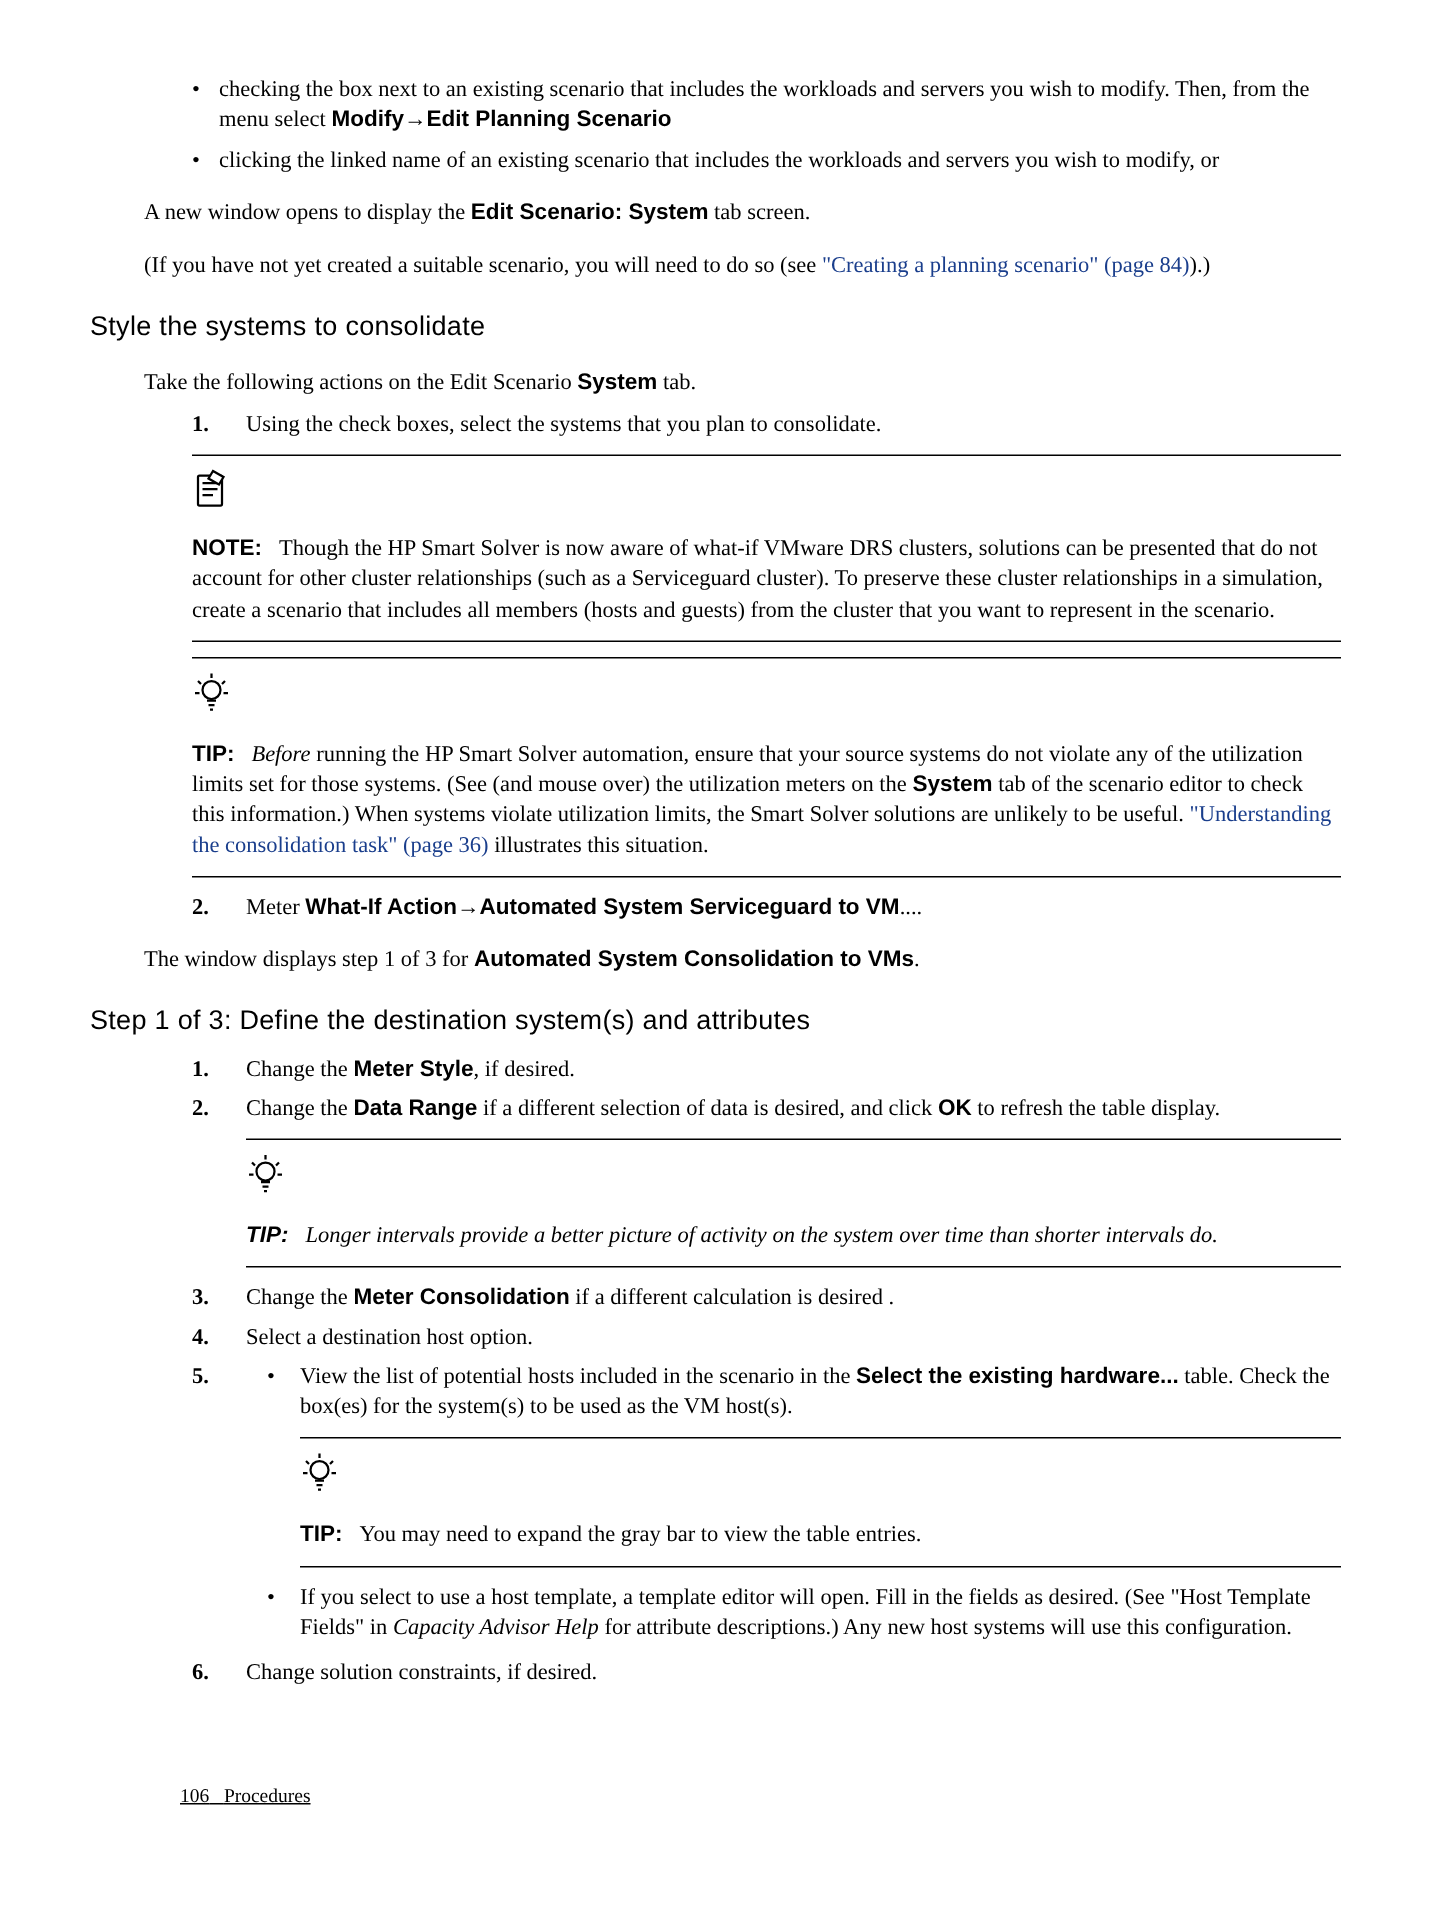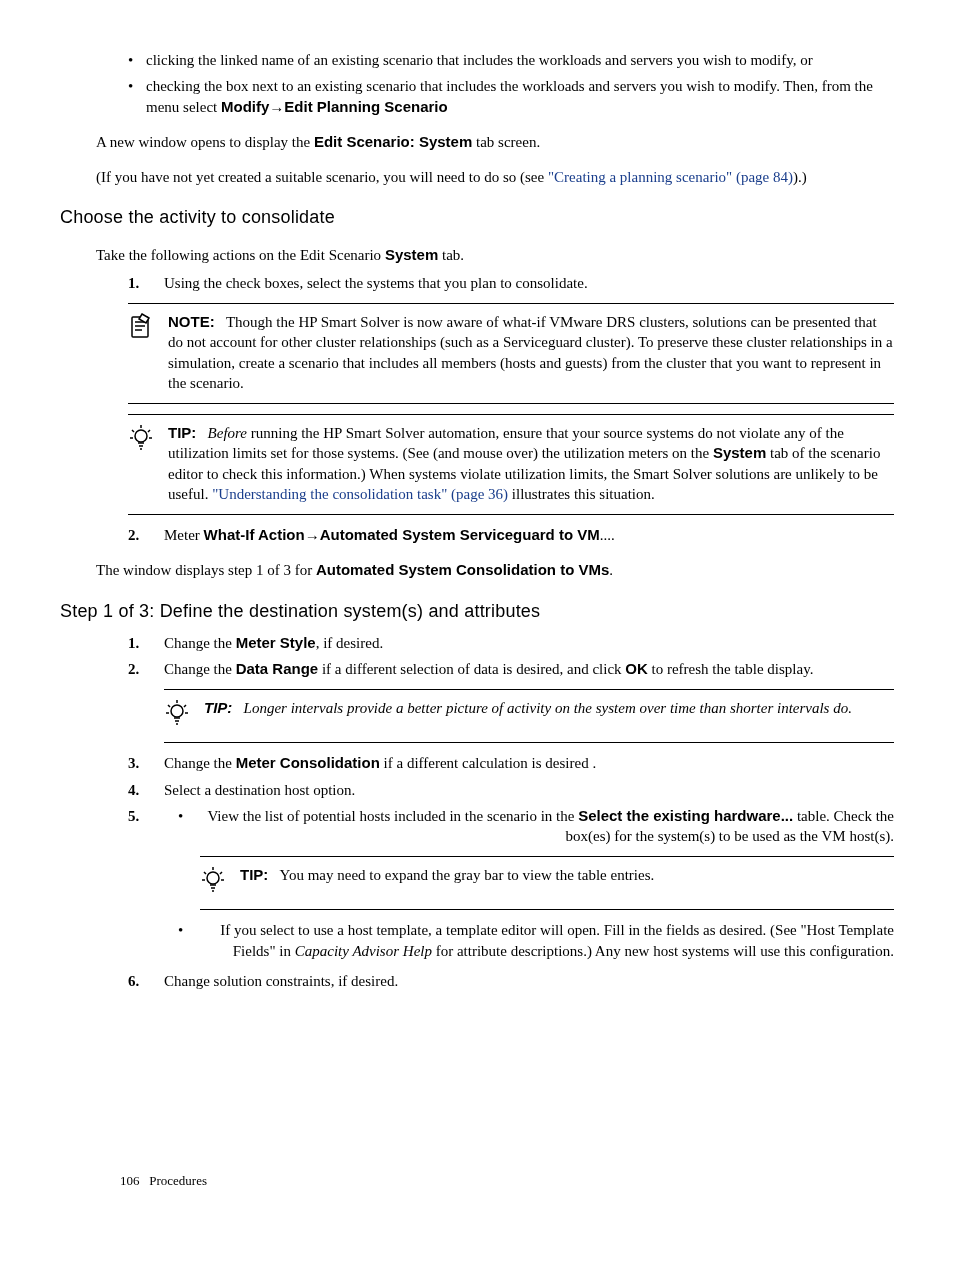--- a/index.html
+++ b/index.html
@@ -23,56 +23,57 @@
   .ol { margin: 0 0 10px 68px; padding: 0; list-style: none; counter-reset: item; }
   .ol > li { position: relative; padding-left: 36px; margin-bottom: 6px; }
   .ol > li .num { position: absolute; left: 0; font-weight: bold; }
   .callout {
     margin: 10px 0 10px 68px;
     border-top: 1px solid #000;
     border-bottom: 1px solid #000;
     padding: 8px 0 10px 0;
     display: flex;
     gap: 12px;
+    flex-direction: column;
   }
   .callout.nested1 { margin-left: 104px; font-style: italic; }
   .callout.nested2 { margin-left: 140px; }
   .callout .icon { flex: 0 0 28px; font-size: 22px; line-height: 1; }
   .callout .text { flex: 1; }
   .label-bold { font-family: Arial, Helvetica, sans-serif; font-weight: bold; }
   .arial-bold { font-family: Arial, Helvetica, sans-serif; font-weight: bold; }
   .arrow { font-family: serif; }
-  .inner-bullets { margin: 4px 0 0 0; padding: 0; list-style: none; text-align: right; }
+  .inner-bullets { margin: 4px 0 0 0; padding: 0; list-style: none; }
   .inner-bullets li { position: relative; padding-left: 36px; margin-bottom: 6px; }
   .inner-bullets li::before { content: "•"; position: absolute; left: 14px; }
-  .footer { position: absolute; left: 60px; bottom: 40px; font-size: 13px; }
+  .footer { position: absolute; left: 60px; bottom: 24px; font-size: 13px; text-decoration: underline; }
   .page-wrap { position: relative; min-height: 1180px; }
   em.ital { }
 </style>
 </head>
 <body>
 
 <div class="page-wrap">
 
 <ul class="bullet-list">
-  <li><span>clicking the linked name of an existing scenario that includes the workloads and servers you wish to modify, or</span></li>
   <li>
     <span>checking the box next to an existing scenario that includes the workloads and servers you wish to modify. Then, from the menu select </span><span class="arial-bold">Modify</span><span class="arrow">→</span><span class="arial-bold">Edit Planning Scenario</span>
   </li>
+  <li><span>clicking the linked name of an existing scenario that includes the workloads and servers you wish to modify, or</span></li>
 </ul>
 
 <p class="body-indent">
   <span>A new window opens to display the </span><span class="arial-bold">Edit Scenario: System</span><span> tab screen.</span>
 </p>
 
 <p class="body-indent">
   <span>(If you have not yet created a suitable scenario, you will need to do so (see </span><span class="link">"Creating a planning scenario" (page 84)</span><span>).)</span>
 </p>
 
-<h3 class="h3">Choose the activity to consolidate</h3>
+<h3 class="h3">Style the systems to consolidate</h3>
 
 <p class="body-indent">
   <span>Take the following actions on the Edit Scenario </span><span class="arial-bold">System</span><span> tab.</span>
 </p>
 
 <ol class="ol">
   <li><span class="num">1.</span><span>Using the check boxes, select the systems that you plan to consolidate.</span></li>
 </ol>
 
 <div class="callout">

